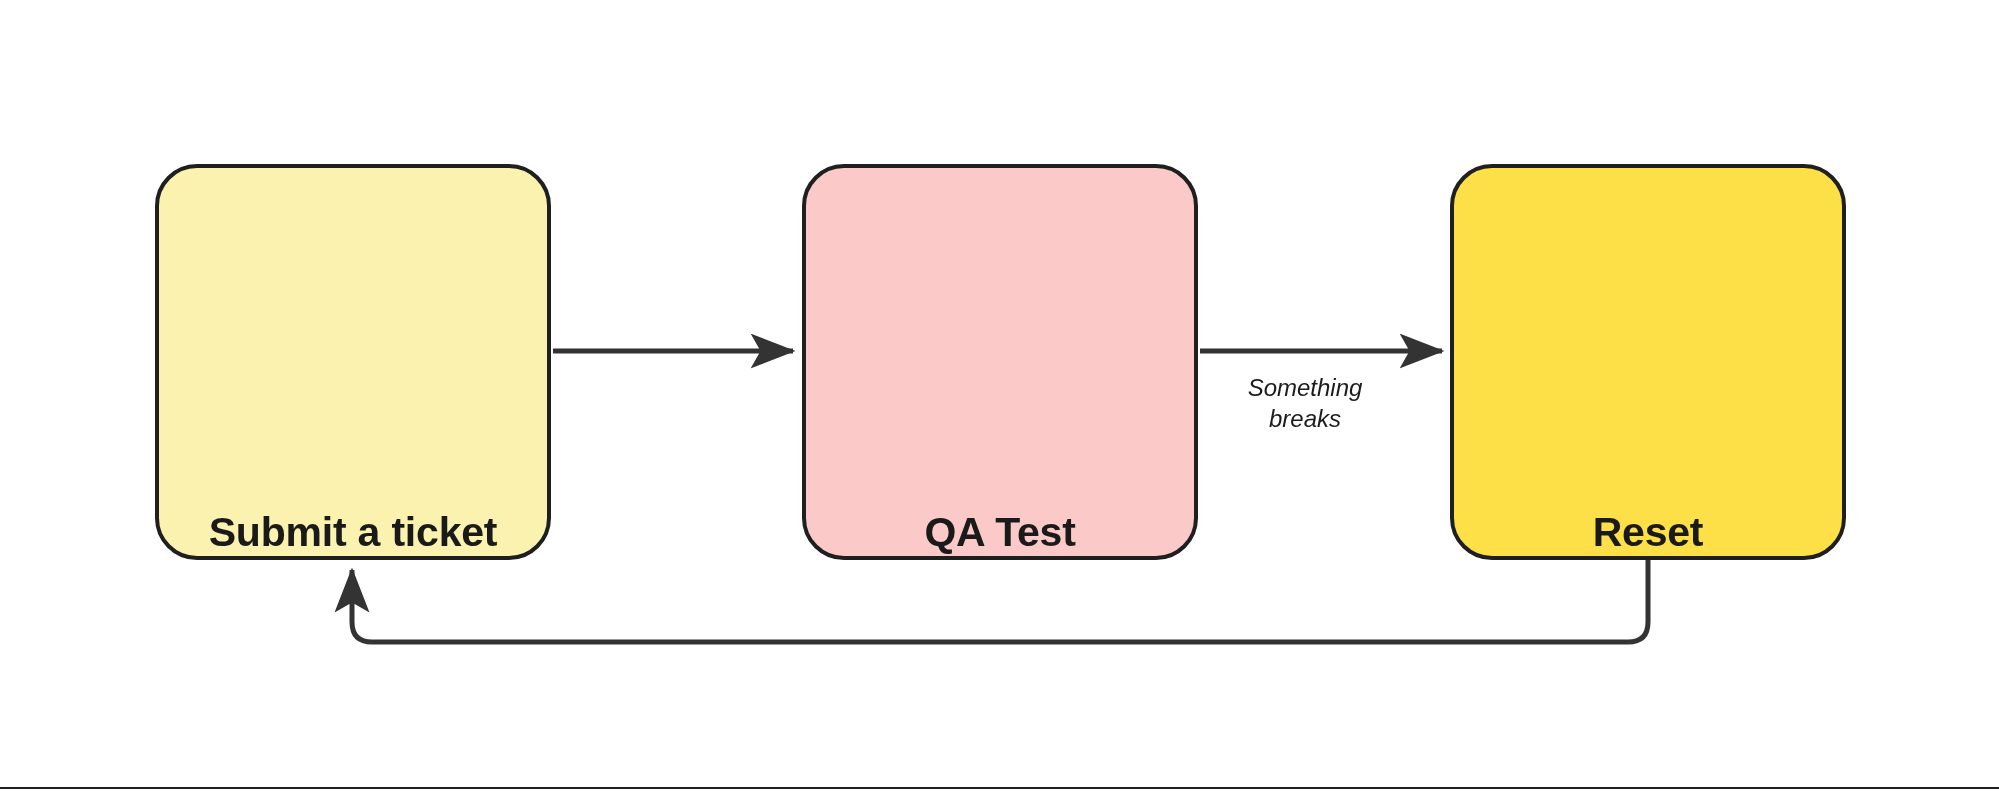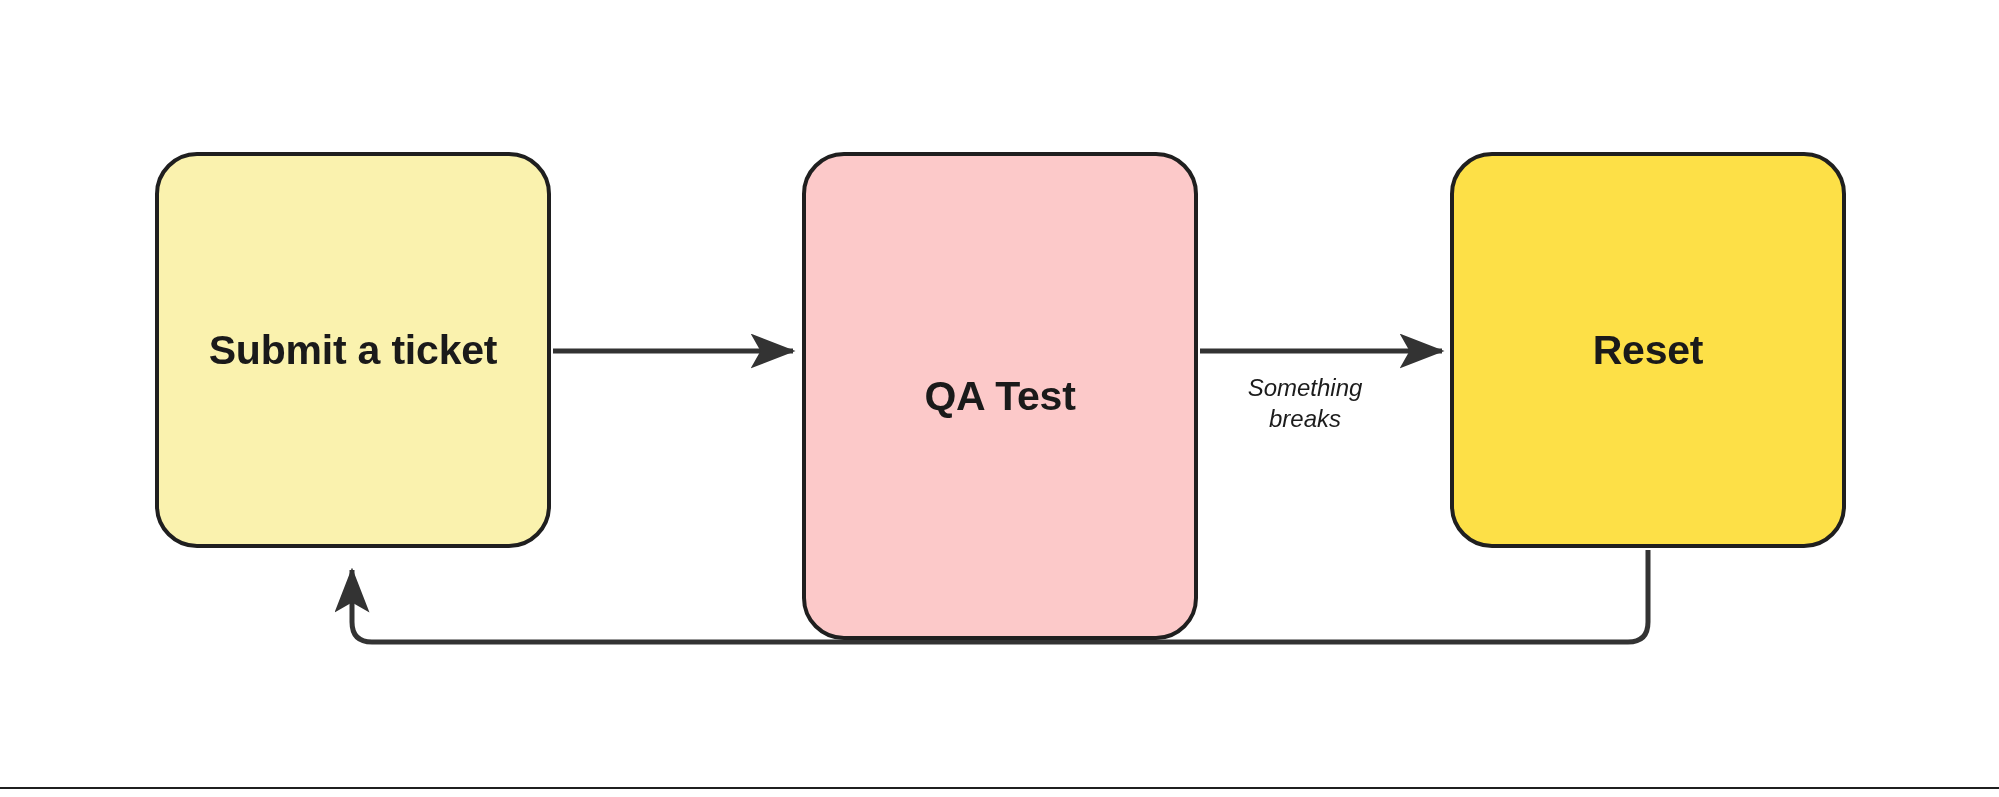--- a/index.html
+++ b/index.html
@@ -19,24 +19,25 @@
   #flow-svg {
     position: absolute;
     top: 0;
     left: 0;
     width: 1999px;
     height: 797px;
   }
   .node-box {
     position: absolute;
     display: flex;
-    align-items: center;
+    align-items: flex-end;
     justify-content: center;
     border: 4px solid #1f1f1f;
     border-radius: 42px;
+    margin-top: 12px;
   }
   .node-label {
     font-family: "Liberation Sans", sans-serif;
     font-weight: bold;
     font-size: 41px;
     color: #1a1a1a;
     letter-spacing: -0.2px;
     text-align: center;
     white-space: nowrap;
   }
@@ -44,21 +45,21 @@
     position: absolute;
     font-family: "Liberation Sans", sans-serif;
     font-style: italic;
     font-size: 24px;
     line-height: 31px;
     color: #1c1c1c;
     text-align: center;
     white-space: pre-line;
   }
   #node-submit { left: 155px; top: 152px; width: 396px; height: 396px; }
-  #node-qa     { left: 802px; top: 152px; width: 396px; height: 488px; }
+  #node-qa     { left: 802px; top: 152px; width: 396px; height: 396px; }
   #node-reset  { left: 1450px; top: 152px; width: 396px; height: 396px; }
   #edge-label-1 { left: 560px; top: 372px; width: 240px; }
   #edge-label-2 { left: 1205px; top: 372px; width: 200px; }
   #bottom-divider {
     position: absolute;
     left: 0;
     top: 787px;
     width: 1999px;
     height: 2px;
     background: #1f1f1f;

